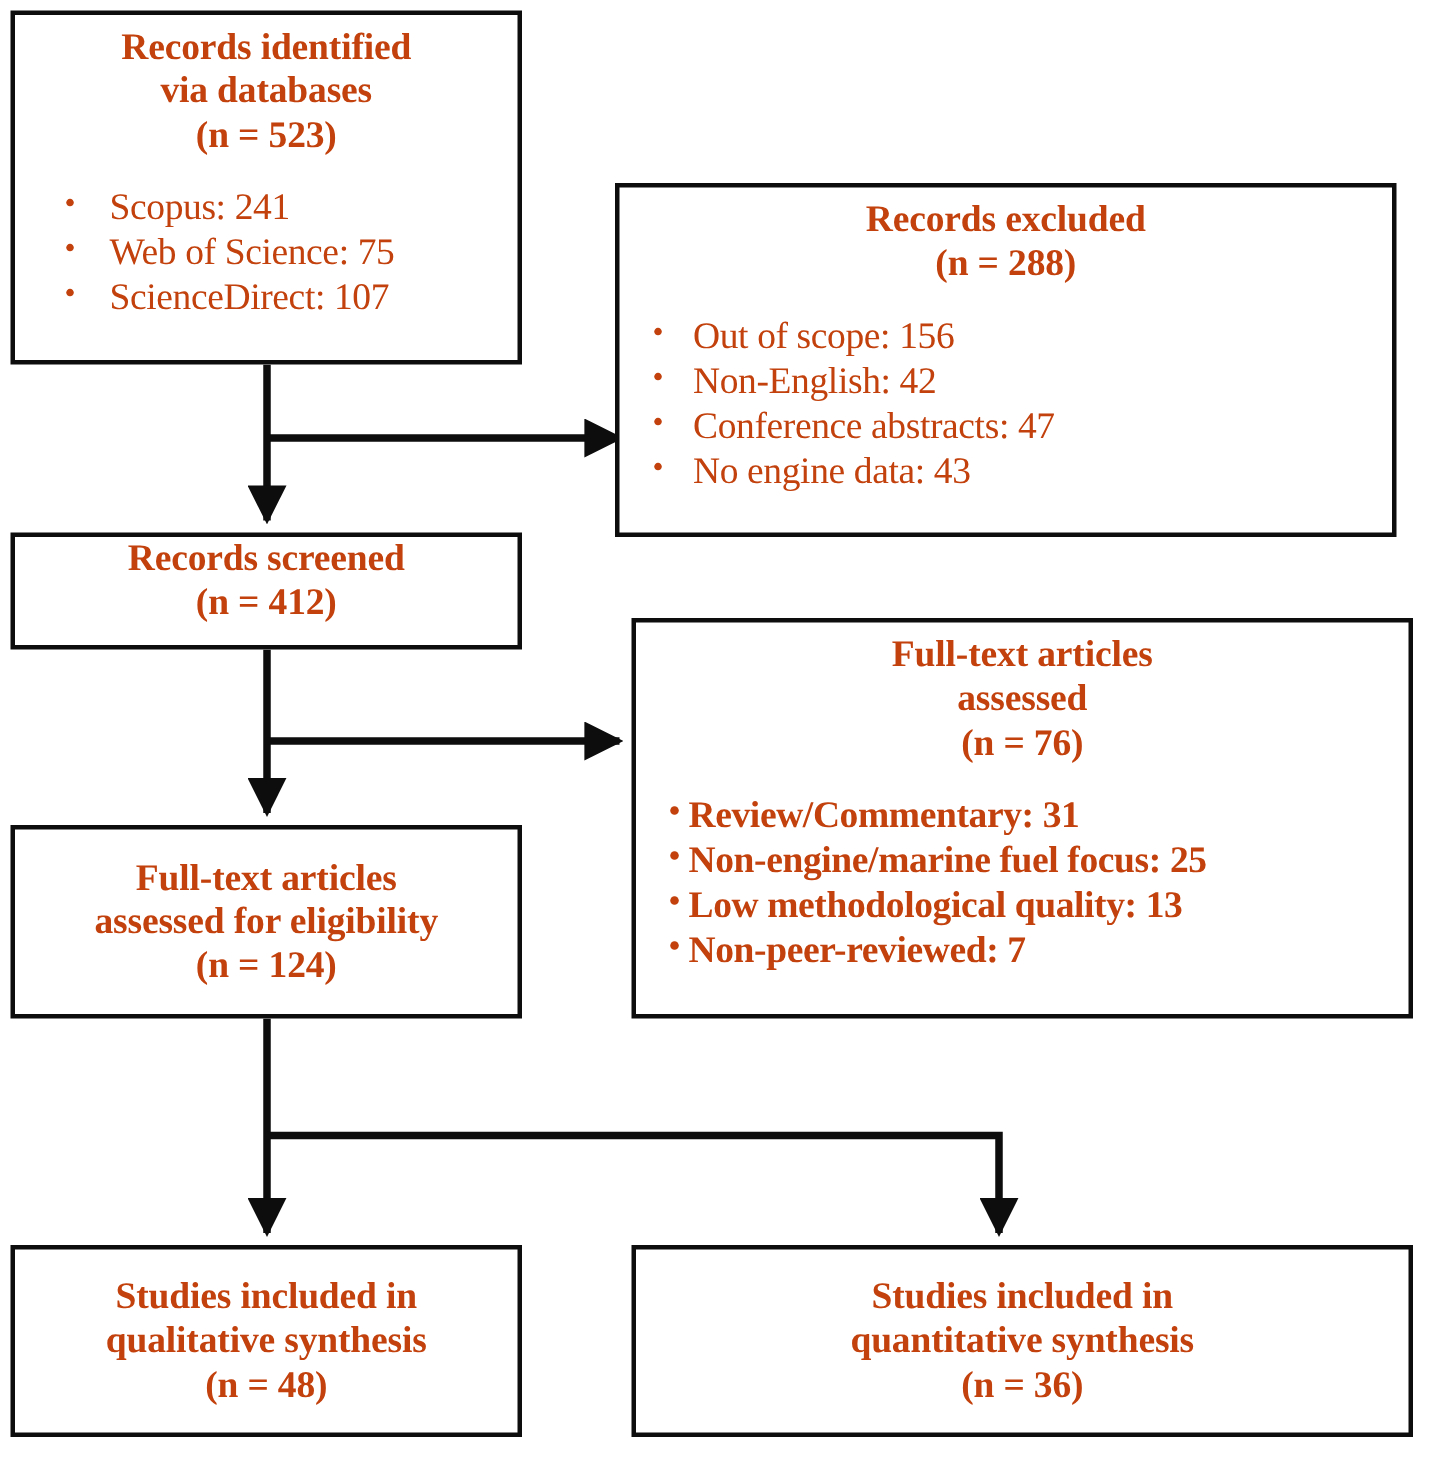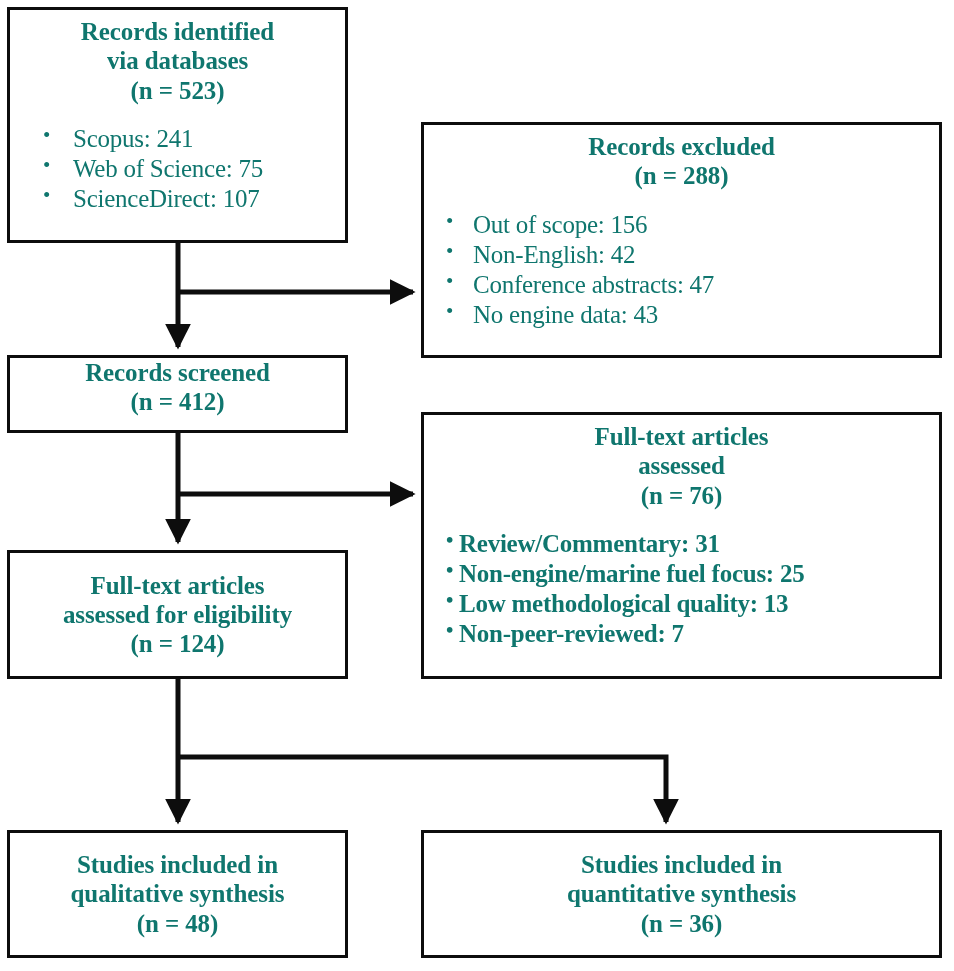--- a/index.html
+++ b/index.html
@@ -6,21 +6,21 @@
     margin: 0;
     padding: 0;
     background: #ffffff;
   }
   #diagram {
     position: relative;
     width: 954px;
     height: 971px;
     background: #ffffff;
     font-family: "Liberation Serif", "DejaVu Serif", serif;
-    color: #0f766e;
+    color: #c2410c;
     overflow: hidden;
   }
   #connectors {
     position: absolute;
     left: 0;
     top: 0;
     width: 954px;
     height: 971px;
   }
   .box {
@@ -65,21 +65,21 @@
     font-size: 21px;
   }
 
   
   #box-identified { left: 7px;  top: 7px;   width: 341px; height: 236px; }
   #box-screened   { left: 7px;  top: 355px; width: 341px; height: 78px;  padding-top: 0; }
   #box-eligible   { left: 7px;  top: 550px; width: 341px; height: 129px; justify-content: center; padding-top: 0; }
   #box-qualitative{ left: 7px;  top: 830px; width: 341px; height: 128px; justify-content: center; padding-top: 0; }
 
   
-  #box-rec-excluded  { left: 421px; top: 122px; width: 521px; height: 236px; }
+  #box-rec-excluded  { left: 410px; top: 122px; width: 521px; height: 236px; }
   #box-full-excluded { left: 421px; top: 412px; width: 521px; height: 267px; }
   #box-quantitative  { left: 421px; top: 830px; width: 521px; height: 128px; justify-content: center; padding-top: 0; }
 
   #box-rec-excluded .bullets li  { padding-left: 49px; }
   #box-rec-excluded .bullets li::before { left: 22px; }
   #box-full-excluded .bullets li { padding-left: 35px; font-weight: bold; }
   #box-full-excluded .bullets li::before { left: 22px; }
 </style>
 </head>
 <body>

